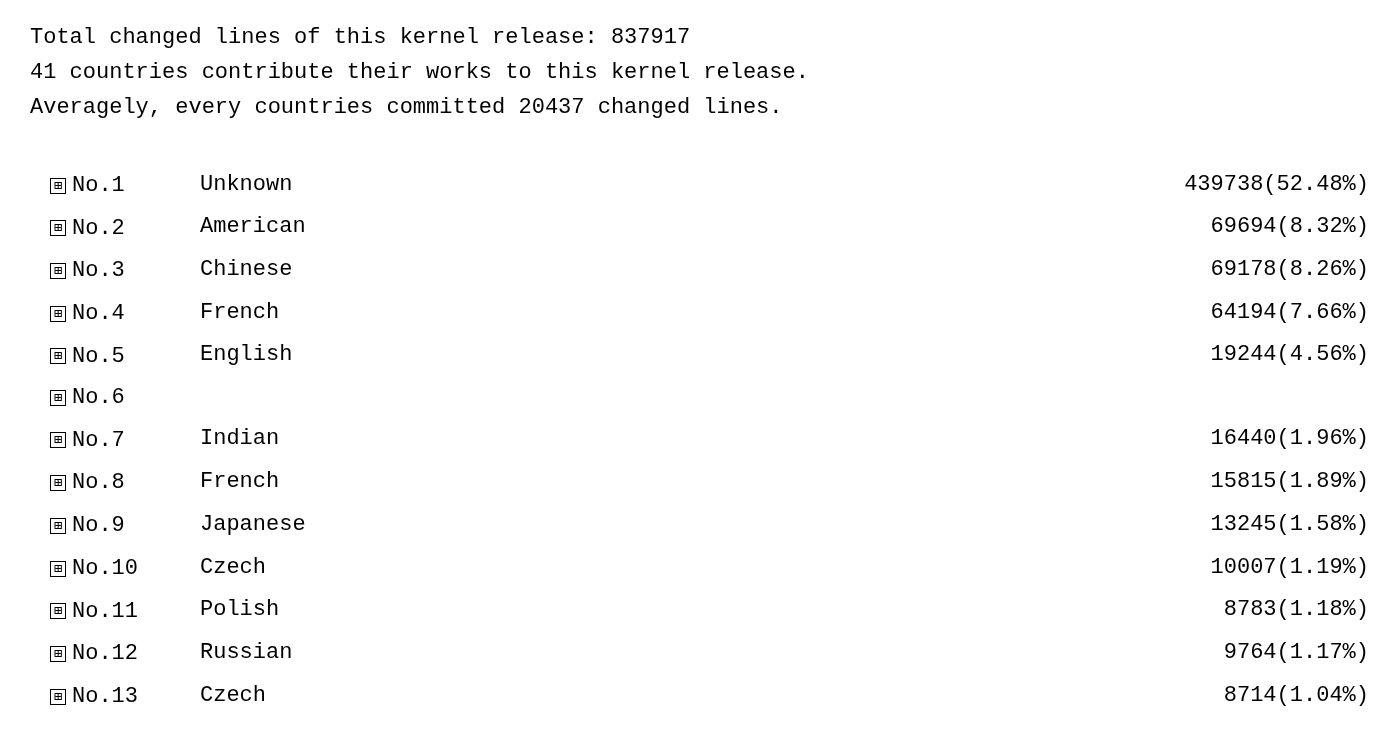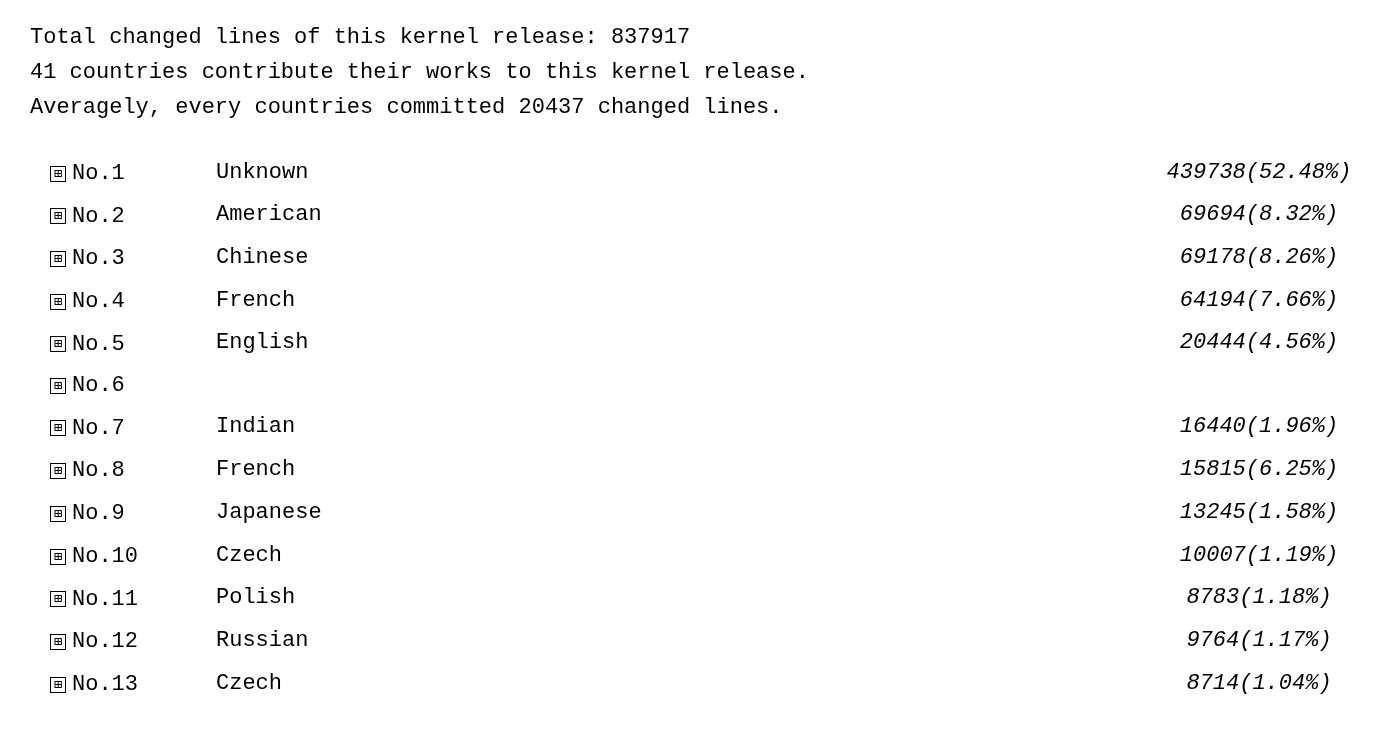--- a/index.html
+++ b/index.html
@@ -12,21 +12,21 @@
       background-color: #ffffff;
       font-family: 'Courier New', Courier, monospace;
       font-size: 22px;
       color: #000000;
       padding: 20px 30px;
       width: 1399px;
       min-height: 750px;
     }
 
     .summary {
-      margin-bottom: 28px;
+      margin-bottom: 40px;
       line-height: 1.6;
     }
 
     .entries {
       margin-top: 10px;
     }
 
     .entry {
       display: flex;
       align-items: baseline;
@@ -53,28 +53,27 @@
       flex-shrink: 0;
       cursor: pointer;
     }
 
     .rank-label {
       white-space: nowrap;
     }
 
     .country-col {
       min-width: 280px;
-      margin-left: 36px;
+      margin-left: 20px;
     }
 
     .value-col {
       margin-left: auto;
       min-width: 220px;
-      text-align: center;
-      font-style: italic;
+      text-align: right;
     }
   </style>
 </head>
 <body>
 
 <div class="summary">
   <div>Total changed lines of this kernel release: 837917</div>
   <div>41 countries contribute their works to this kernel release.</div>
   <div>Averagely, every countries committed 20437 changed lines.</div>
 </div>
@@ -111,21 +110,21 @@
       </div>
       <div class="country-col">French</div>
       <div class="value-col">64194(7.66%)</div>
     </div>
     <div class="entry">
       <div class="rank-col">
         <span class="expand-icon">⊞</span>
         <span class="rank-label">No.5</span>
       </div>
       <div class="country-col">English</div>
-      <div class="value-col">20444(4.56%)</div>
+      <div class="value-col">19244(4.56%)</div>
     </div>
     <div class="entry">
       <div class="rank-col">
         <span class="expand-icon">⊞</span>
         <span class="rank-label">No.6</span>
       </div>
     </div>
     <div class="entry">
       <div class="rank-col">
         <span class="expand-icon">⊞</span>
@@ -133,21 +132,21 @@
       </div>
       <div class="country-col">Indian</div>
       <div class="value-col">16440(1.96%)</div>
     </div>
     <div class="entry">
       <div class="rank-col">
         <span class="expand-icon">⊞</span>
         <span class="rank-label">No.8</span>
       </div>
       <div class="country-col">French</div>
-      <div class="value-col">15815(6.25%)</div>
+      <div class="value-col">15815(1.89%)</div>
     </div>
     <div class="entry">
       <div class="rank-col">
         <span class="expand-icon">⊞</span>
         <span class="rank-label">No.9</span>
       </div>
       <div class="country-col">Japanese</div>
       <div class="value-col">13245(1.58%)</div>
     </div>
     <div class="entry">

